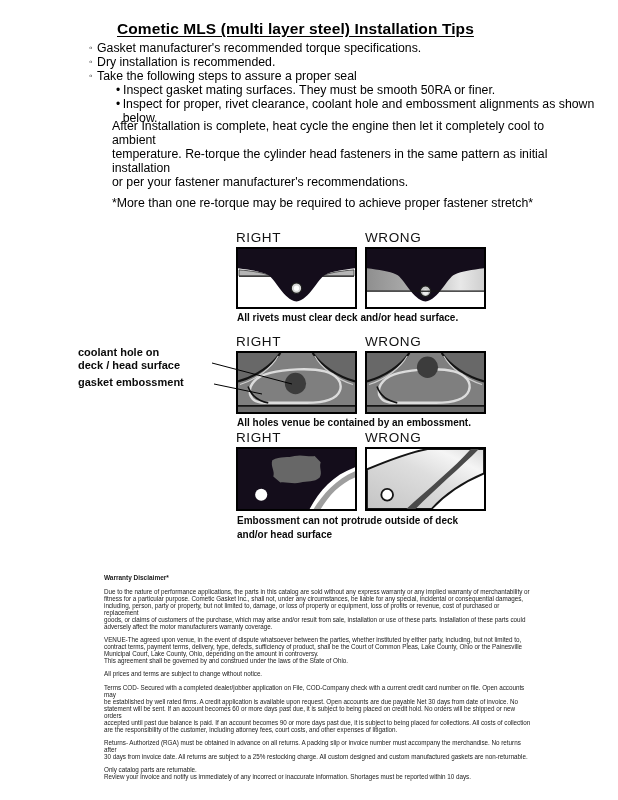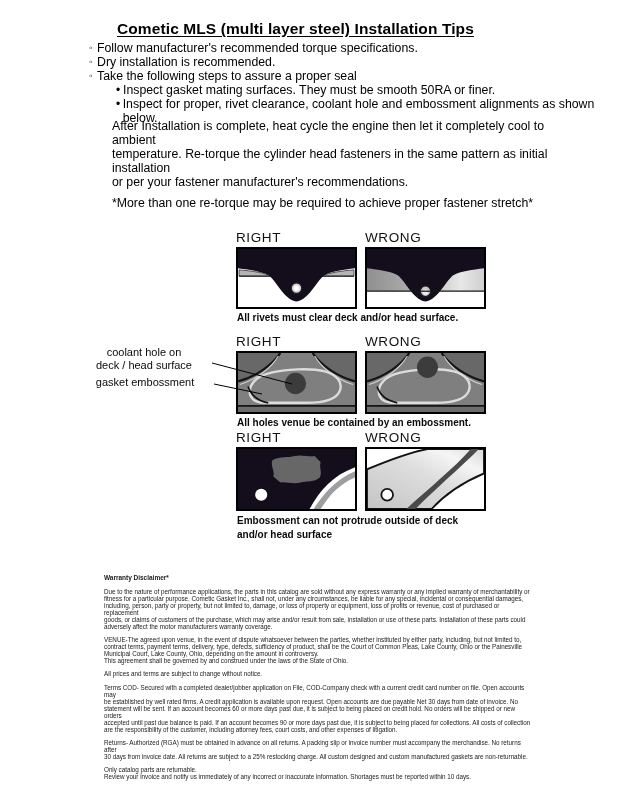--- a/index.html
+++ b/index.html
@@ -27,21 +27,21 @@
   }
   .fig-box {
     position:absolute; width:121px; border:2.5px solid #000; background:#fff;
   }
   .fig-box svg { display:block; width:100%; height:100%; }
   .fig-caption {
     position:absolute; left:237px; font-size:10px; font-weight:700;
     line-height:13.5px; white-space:pre-line; color:#0a0a0a;
   }
   .side-label {
-    position:absolute; text-align:center; font-size:11px; font-weight:400;
+    position:absolute; text-align:left; font-size:11px; font-weight:700;
     line-height:12.5px; white-space:pre-line; color:#0a0a0a;
   }
   .pointer-overlay { position:absolute; left:210px; top:355px; width:92px; height:45px; }
   .disclaimer {
     position:absolute; left:104px; top:575px; width:430px;
     font-size:6.3px; line-height:6.95px; color:#1a1a1a; letter-spacing:-0.02px;
   }
   .disclaimer .dhead { font-weight:700; font-size:6.5px; margin-bottom:7px; }
   .disclaimer p { white-space:pre-line; margin-bottom:6.5px; }
   .page-number {
@@ -52,21 +52,21 @@
 </head>
 <body>
 
 <div class="page">
 
   <div class="title">Cometic MLS (multi layer steel) Installation Tips</div>
 
   <div class="bullets">
     <div class="bullet-row">
       <span class="marker">◦</span>
-      <span>Follow manufacturer's recommended torque specifications.</span>
+      <span>Gasket manufacturer's recommended torque specifications.</span>
     </div>
     <div class="bullet-row">
       <span class="marker">◦</span>
       <span>Dry installation is recommended.</span>
     </div>
     <div class="bullet-row">
       <span class="marker">◦</span>
       <span>Take the following steps to assure a proper seal</span>
     </div>
     <div class="bullet-row sub">

